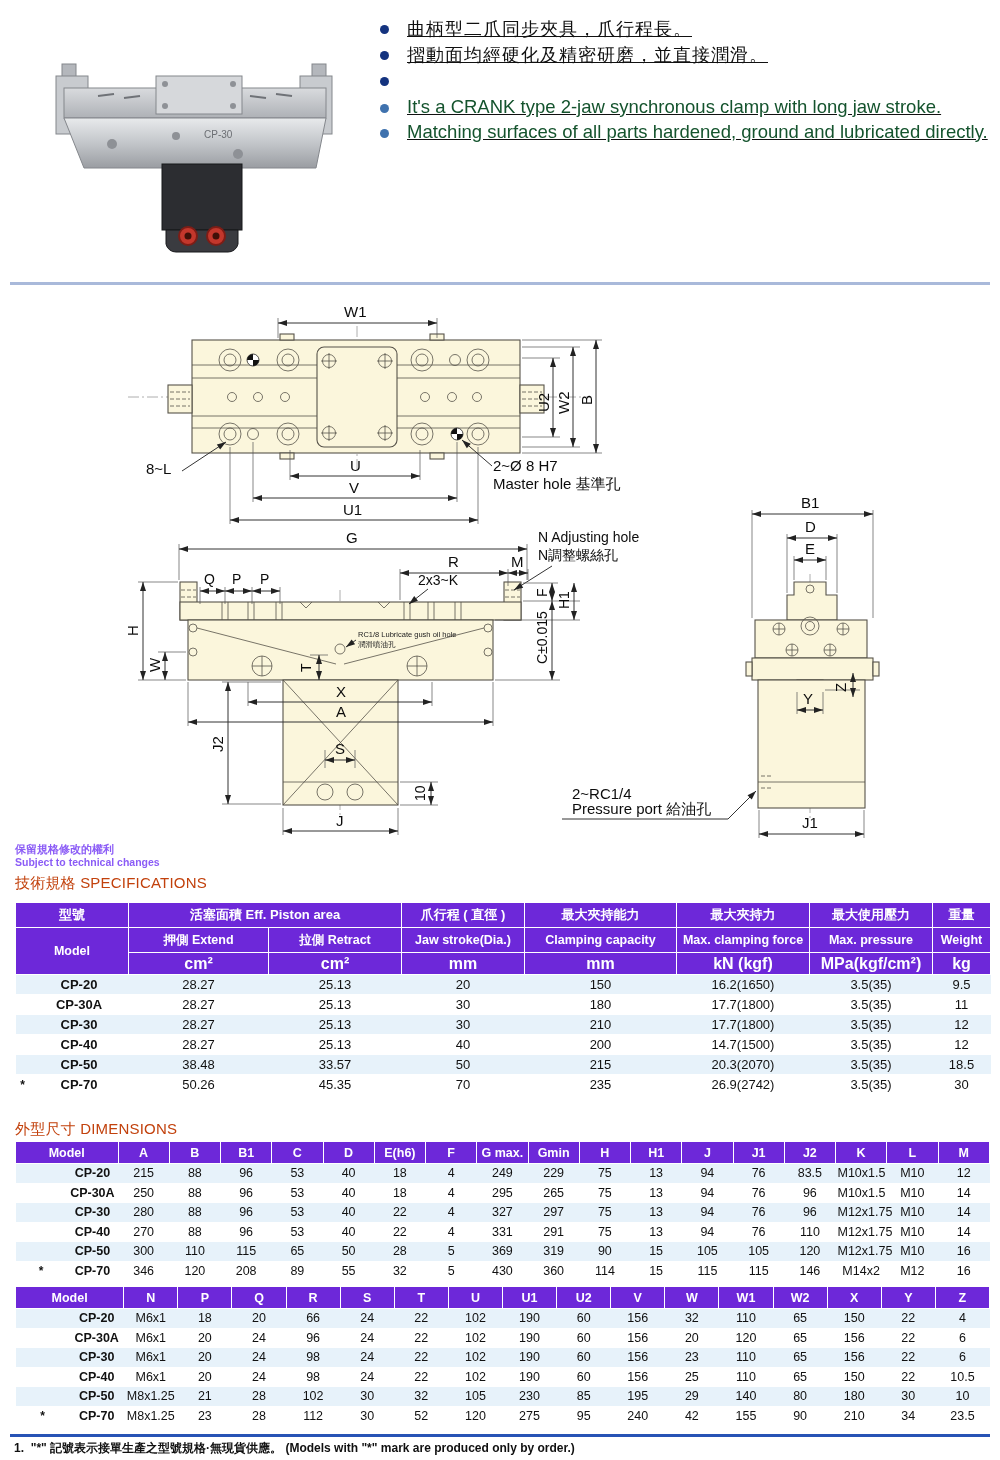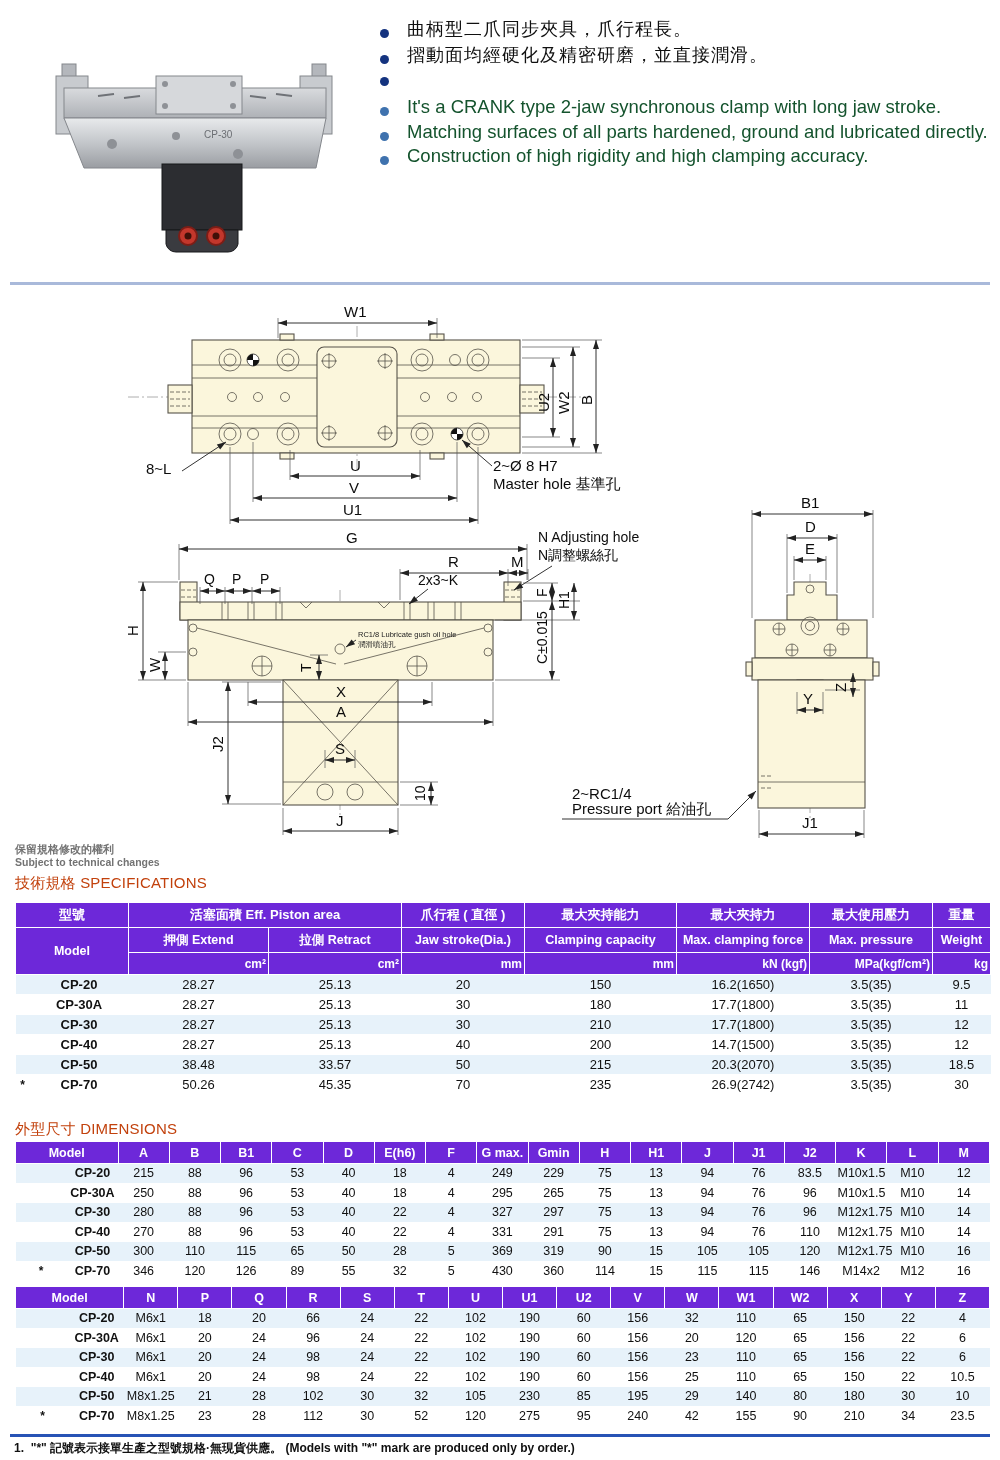--- a/index.html
+++ b/index.html
@@ -1,48 +1,48 @@
 <!DOCTYPE html>
 <html><head>
 <meta charset="utf-8">
 <style>
   html,body{margin:0;padding:0;background:#fff;}
   .page{position:relative;width:1000px;height:1460px;background:#fff;overflow:hidden;
         font-family:"Liberation Sans",sans-serif;color:#111;}
   
   .photo-wrap{position:absolute;left:28px;top:36px;width:334px;height:230px;}
   .features{position:absolute;left:372px;top:16px;width:618px;}
-  .feat{display:flex;align-items:center;}
+  .feat{display:flex;align-items:flex-start;text-decoration:underline;}
   .feat .dot{flex:0 0 9px;width:9px;height:9px;border-radius:50%;margin:9px 18px 0 8px;}
   .feat.zh .dot{background:#14337f;}
   .feat.en .dot{background:#3f72ae;}
   .feat.zh .txt{font-family:"DejaVu Serif",serif;font-size:18px;line-height:26px;color:#101010;letter-spacing:1px;}
   .feat.en .txt{font-family:"Liberation Sans",sans-serif;font-size:18.5px;line-height:24.5px;color:#14532d;text-align:justify;}
   .feat-gap{height:9px;}
   .divider{position:absolute;left:10px;top:282px;width:980px;height:3px;background:#a9b9da;}
   
-  .red-note{position:absolute;left:15px;top:843px;color:#737373;font-weight:bold;}
+  .red-note{position:absolute;left:15px;top:843px;color:#8b5cf6;font-weight:bold;}
   .red-note .l1{font-size:11px;line-height:13px;}
   .red-note .l2{font-size:10.5px;line-height:13px;}
   .sec-title{position:absolute;left:15px;color:#c2410c;font-size:15px;letter-spacing:.2px;}
   #spec-title{top:874px;}
   #dim-title{top:1120px;}
   
   table.dt{border-collapse:collapse;table-layout:fixed;width:975px;}
   table.dt th{background:#6d28d9;color:#fff;border:1.5px solid #fff;text-align:center;
               font-weight:bold;padding:0 2px;}
   table.dt td{text-align:center;border-top:1px solid #fff;padding:0 2px;}
   table.dt tbody tr{height:20px;font-size:13px;}
   table.dt tbody tr:nth-child(odd){background:#e7f2fa;}
   table.dt td.model{font-weight:bold;}
   table.dt td.star{font-weight:bold;font-size:12px;}
   #spec-table{position:absolute;left:15px;top:902px;}
   #spec-table th.r1{font-size:13px;height:24px;}
   #spec-table th.r2{font-size:12.5px;height:24px;}
-  #spec-table th.r3{font-size:12px;height:21px;font-weight:bold;text-align:right;}
+  #spec-table th.r3{font-size:16px;height:21px;font-weight:bold;}
   #dim-table1{position:absolute;left:15px;top:1141px;}
   #dim-table2{position:absolute;left:15px;top:1286px;}
   #dim-table1 th,#dim-table2 th{font-size:12.5px;height:21px;}
   #dim-table1 tbody tr,#dim-table2 tbody tr{height:19.5px;font-size:12.5px;}
   
   .footer-line{position:absolute;left:10px;top:1434px;width:980px;height:2.5px;background:#2753b5;}
   .footer-note{position:absolute;left:14px;top:1440px;width:975px;font-size:12px;font-weight:bold;color:#101010;}
   
   #drawings{position:absolute;left:0;top:290px;}
   .body{fill:#FBF6DC;stroke:#57534a;stroke-width:1.1;}
@@ -127,24 +127,20 @@
         <span class="dot"></span>
       </div>
     <div class="feat-gap"></div>
     <div class="feat en">
         <span class="dot"></span>
         <span class="txt">It's a CRANK type 2-jaw synchronous clamp with long jaw stroke.</span>
       </div>
     <div class="feat en">
         <span class="dot"></span>
         <span class="txt">Matching surfaces of all parts hardened, ground and lubricated directly.</span>
-      </div>
-    <div class="feat en">
-        <span class="dot"></span>
-        <span class="txt">Construction of high rigidity and high clamping accuracy.</span>
       </div>
   </div>
 
   <div class="divider"></div>
 
   <svg id="drawings" width="1000" height="560" viewBox="0 0 1000 560">
     <defs>
       <marker id="ma" markerWidth="11" markerHeight="8" refX="9.5" refY="4" orient="auto-start-reverse">
         <path d="M0.5,1 L9.5,4 L0.5,7 Z" fill="#222"></path>
       </marker>
@@ -693,21 +689,21 @@
           <td class="">120</td>
           <td class="">M12x1.75</td>
           <td class="">M10</td>
           <td class="">16</td>
         </tr>
         <tr>
           <td class="star">*</td>
           <td class="model">CP-70</td>
           <td class="">346</td>
           <td class="">120</td>
-          <td class="">126</td>
+          <td class="">208</td>
           <td class="">89</td>
           <td class="">55</td>
           <td class="">32</td>
           <td class="">5</td>
           <td class="">430</td>
           <td class="">360</td>
           <td class="">114</td>
           <td class="">15</td>
           <td class="">115</td>
           <td class="">115</td>

